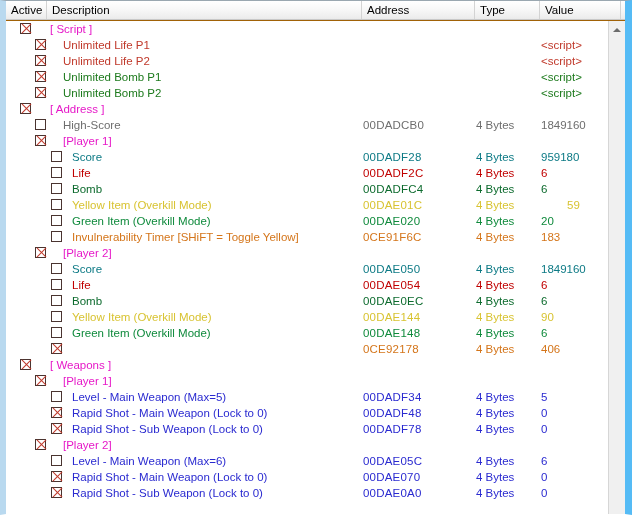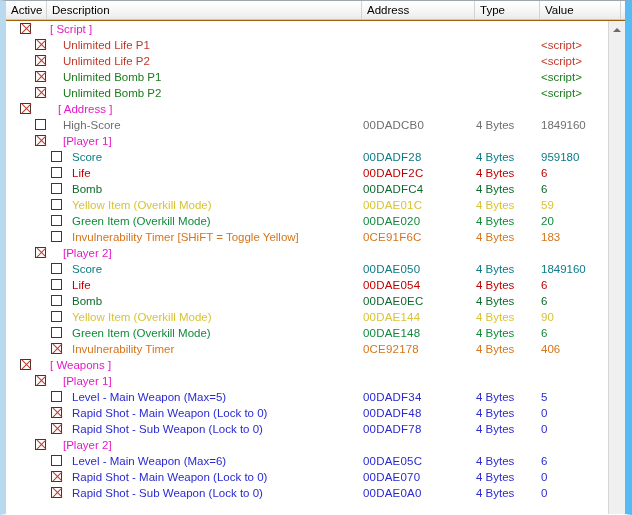--- a/index.html
+++ b/index.html
@@ -192,21 +192,21 @@
         </div>
         <div class="row">
           <div class="cb checked" style="left: 29px;"></div>
           <div class="desc" style="left: 57px; color: rgb(29, 122, 29);">Unlimited Bomb P2</div>
           <div class="col-addr" style="color: rgb(29, 122, 29);"></div>
           <div class="col-type" style="color: rgb(29, 122, 29);"></div>
           <div class="col-val" style="color: rgb(29, 122, 29);">&lt;script&gt;</div>
         </div>
         <div class="row">
           <div class="cb checked" style="left: 14px;"></div>
-          <div class="desc" style="left: 52px; color: rgb(230, 25, 200);">[ Address ]</div>
+          <div class="desc" style="left: 44px; color: rgb(230, 25, 200);">[ Address ]</div>
           <div class="col-addr" style="color: rgb(230, 25, 200);"></div>
           <div class="col-type" style="color: rgb(230, 25, 200);"></div>
           <div class="col-val" style="color: rgb(230, 25, 200);"></div>
         </div>
         <div class="row">
           <div class="cb" style="left: 29px;"></div>
           <div class="desc" style="left: 57px; color: rgb(110, 110, 110);">High-Score</div>
           <div class="col-addr" style="color: rgb(110, 110, 110);">00DADCB0</div>
           <div class="col-type" style="color: rgb(110, 110, 110);">4 Bytes</div>
           <div class="col-val" style="color: rgb(110, 110, 110);">1849160</div>
@@ -237,21 +237,21 @@
           <div class="desc" style="left: 66px; color: rgb(13, 107, 46);">Bomb</div>
           <div class="col-addr" style="color: rgb(13, 107, 46);">00DADFC4</div>
           <div class="col-type" style="color: rgb(13, 107, 46);">4 Bytes</div>
           <div class="col-val" style="color: rgb(13, 107, 46);">6</div>
         </div>
         <div class="row">
           <div class="cb" style="left: 45px;"></div>
           <div class="desc" style="left: 66px; color: rgb(216, 195, 49);">Yellow Item (Overkill Mode)</div>
           <div class="col-addr" style="color: rgb(216, 195, 49);">00DAE01C</div>
           <div class="col-type" style="color: rgb(216, 195, 49);">4 Bytes</div>
-          <div class="col-val" style="color: rgb(216, 195, 49);">59</div>
+          <div class="col-val" style="color: rgb(216, 195, 49); margin-left: 26px;">59</div>
         </div>
         <div class="row">
           <div class="cb" style="left: 45px;"></div>
           <div class="desc" style="left: 66px; color: rgb(15, 138, 60);">Green Item (Overkill Mode)</div>
           <div class="col-addr" style="color: rgb(15, 138, 60);">00DAE020</div>
           <div class="col-type" style="color: rgb(15, 138, 60);">4 Bytes</div>
           <div class="col-val" style="color: rgb(15, 138, 60);">20</div>
         </div>
         <div class="row">
           <div class="cb" style="left: 45px;"></div>
@@ -297,21 +297,20 @@
         </div>
         <div class="row">
           <div class="cb" style="left: 45px;"></div>
           <div class="desc" style="left: 66px; color: rgb(15, 138, 60);">Green Item (Overkill Mode)</div>
           <div class="col-addr" style="color: rgb(15, 138, 60);">00DAE148</div>
           <div class="col-type" style="color: rgb(15, 138, 60);">4 Bytes</div>
           <div class="col-val" style="color: rgb(15, 138, 60);">6</div>
         </div>
         <div class="row">
           <div class="cb checked" style="left: 45px;"></div>
-          <div class="desc" style="left: 66px; color: rgb(212, 117, 26);">Invulnerability Timer</div>
           <div class="col-addr" style="color: rgb(212, 117, 26);">0CE92178</div>
           <div class="col-type" style="color: rgb(212, 117, 26);">4 Bytes</div>
           <div class="col-val" style="color: rgb(212, 117, 26);">406</div>
         </div>
         <div class="row">
           <div class="cb checked" style="left: 14px;"></div>
           <div class="desc" style="left: 44px; color: rgb(230, 25, 200);">[ Weapons ]</div>
           <div class="col-addr" style="color: rgb(230, 25, 200);"></div>
           <div class="col-type" style="color: rgb(230, 25, 200);"></div>
           <div class="col-val" style="color: rgb(230, 25, 200);"></div>

